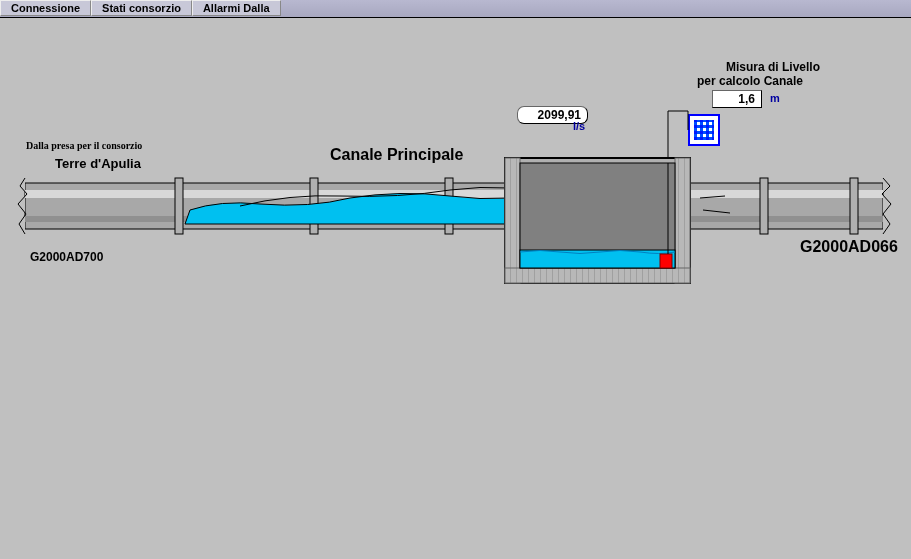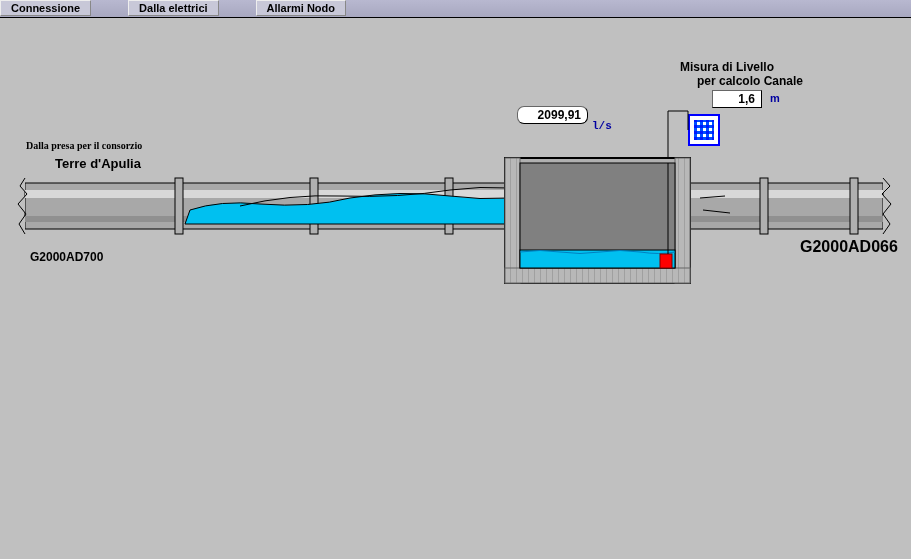--- a/index.html
+++ b/index.html
@@ -12,21 +12,20 @@
     font-family: Arial, sans-serif;
     font-size: 11px;
     overflow: hidden;
     position: relative;
   }
   .menubar {
     background: linear-gradient(#b8b8d0, #a8a8c0);
     height: 18px;
     border-bottom: 1px solid #000;
     display: flex;
-    gap: 37px;
   }
   .menu-item {
     border: 1px solid #888;
     border-top-color: #eee;
     border-left-color: #eee;
     background: #c8c8d8;
     padding: 1px 10px;
     font-size: 11px;
     font-weight: bold;
     color: #000;
@@ -78,40 +77,41 @@
     background: repeating-linear-gradient(90deg,#0050ff,#0050ff 3px,#fff 3px,#fff 6px),
                 repeating-linear-gradient(0deg,#0050ff,#0050ff 3px,#fff 3px,#fff 6px);
     background-blend-mode: multiply;
   }
 </style>
 </head>
 <body>
 
 <div class="menubar">
   <div class="menu-item">Connessione</div>
-  <div class="menu-item">Dalla elettrici</div>
-  <div class="menu-item">Allarmi Nodo</div>
+  <div class="menu-item">Stati consorzio</div>
+  <div class="menu-item">Allarmi Dalla</div>
 </div>
 
 <div class="canvas">
 
-  <div class="label" style="left:680px; top:42px; width:140px; text-align:left; font-weight:bold; font-size:12px;">Misura di Livello</div>
+  <div class="label" style="left:680px; top:42px; width:140px; text-align:right; font-weight:bold; font-size:12px;">Misura di Livello</div>
   <div class="label" style="left:680px; top:56px; width:140px; text-align:center; font-weight:bold; font-size:12px;">per calcolo Canale</div>
   <div class="readout" style="left:712px; top:72px; width:50px;">1,6</div>
   <div class="unit" style="left:770px; top:74px;">m</div>
 
   <div class="readout" style="left:517px; top:88px; width:71px;border-radius:7px;">2099,91</div>
-  <div class="unit" style="left:592px; top:102px;font-family:Liberation Mono, monospace;">l/s</div>
+  <div class="unit" style="left:573px; top:102px;">l/s</div>
 
   <div class="sensor-box" style="left:688px; top:96px;">
     <div class="grid"></div>
   </div>
 
   <div class="label" style="left:26px; top:122px; font-weight:bold; font-size:10px;font-family:Liberation Serif, serif;">Dalla presa per il consorzio</div>
   <div class="label" style="left:26px; top:138px; font-weight:bold; font-size:13px;margin-left:29px;">Terre d'Apulia</div>
+  <div class="label" style="left:330px; top:128px; font-weight:bold; font-size:16px;">Canale Principale</div>
   <div class="label" style="left:30px; top:232px; font-weight:bold; font-size:12px;">G2000AD700</div>
   <div class="label" style="left:800px; top:220px; font-weight:bold; font-size:16px;">G2000AD066</div>
 
   <svg style="position:absolute; left:0; top:0;" width="911" height="300" viewBox="0 0 911 300">
 
     <path d="M 668 93 L 668 145" stroke="#000" stroke-width="1" fill="none"></path>
     <path d="M 668 93 L 688 93 L 688 112" stroke="#000" stroke-width="1" fill="none"></path>
 
     <g>
 

